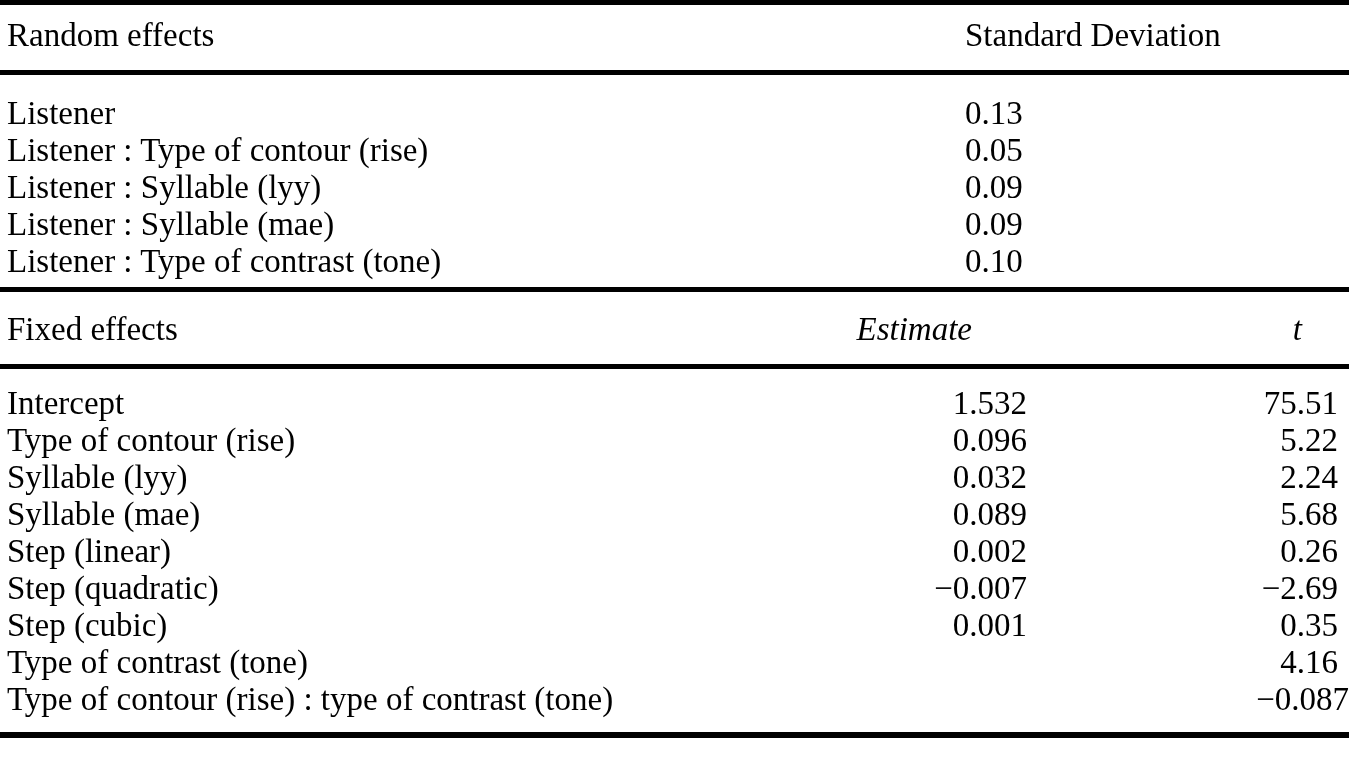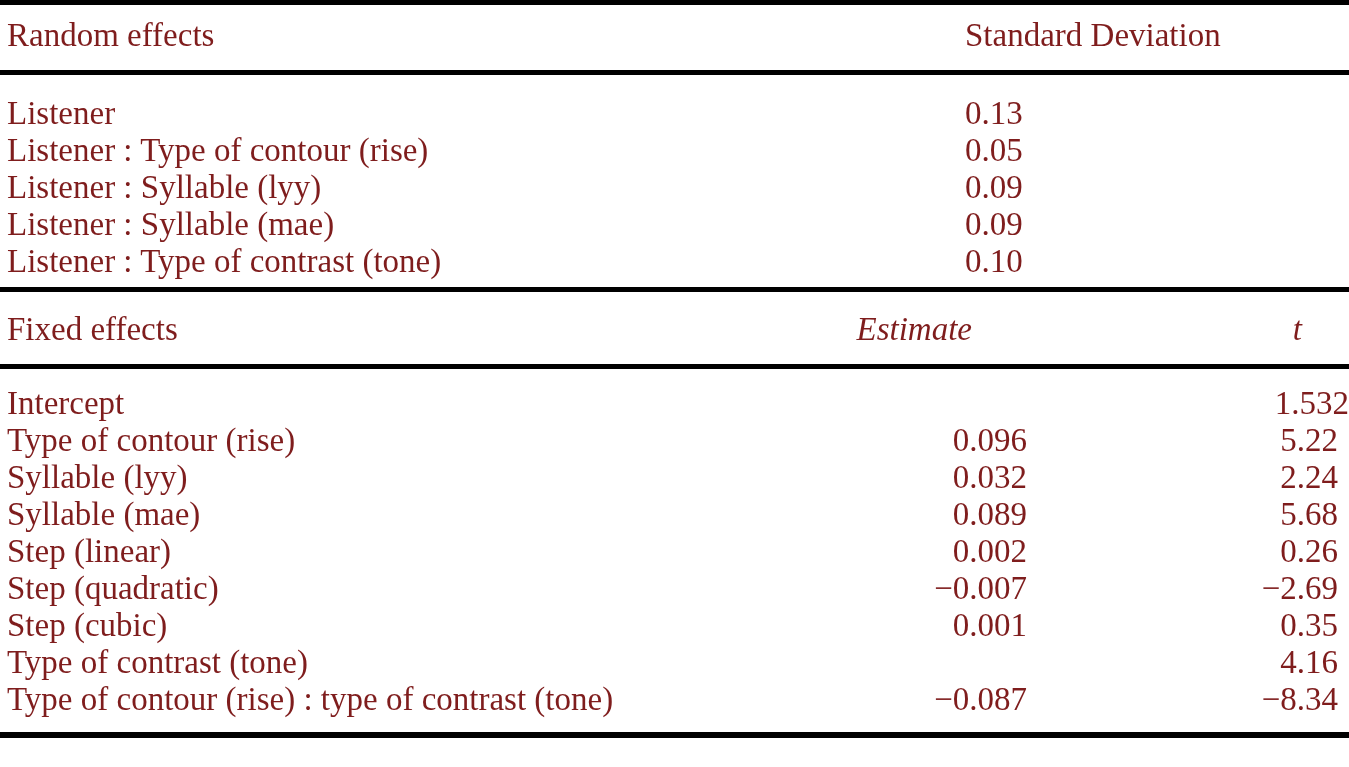--- a/index.html
+++ b/index.html
@@ -5,21 +5,21 @@
   html, body {
     margin: 0;
     padding: 0;
     background: #ffffff;
   }
   .page {
     position: relative;
     width: 1349px;
     height: 767px;
     background: #ffffff;
-    color: #7f1d1d;
+    color: #000000;
     font-family: "Liberation Serif", "DejaVu Serif", serif;
     font-size: 33px;
     line-height: 37px;
     overflow: hidden;
   }
   .rule {
     width: 100%;
     height: 5px;
     background: #000000;
   }
@@ -130,20 +130,21 @@
     <div class="est-cell hdr">Estimate</div>
     <div class="t-cell hdr">t</div>
   </div>
 
   <div class="rule"></div>
 
   <div class="sec2-body">
     <div class="trow">
       <div class="label-cell">Intercept</div>
       <div class="est-cell">1.532</div>
+      <div class="t-cell">75.51</div>
     </div>
     <div class="trow">
       <div class="label-cell">Type of contour (rise)</div>
       <div class="est-cell">0.096</div>
       <div class="t-cell">5.22</div>
     </div>
     <div class="trow">
       <div class="label-cell">Syllable (lyy)</div>
       <div class="est-cell">0.032</div>
       <div class="t-cell">2.24</div>
@@ -168,19 +169,18 @@
       <div class="est-cell">0.001</div>
       <div class="t-cell">0.35</div>
     </div>
     <div class="trow">
       <div class="label-cell">Type of contrast (tone)</div>
       <div class="t-cell">4.16</div>
     </div>
     <div class="trow">
       <div class="label-cell">Type of contour (rise) : type of contrast (tone)</div>
       <div class="est-cell">−0.087</div>
-      <div class="t-cell">−8.34</div>
     </div>
   </div>
 
   <div class="rule bottom"></div>
 
 </div>
 
 </body></html>

